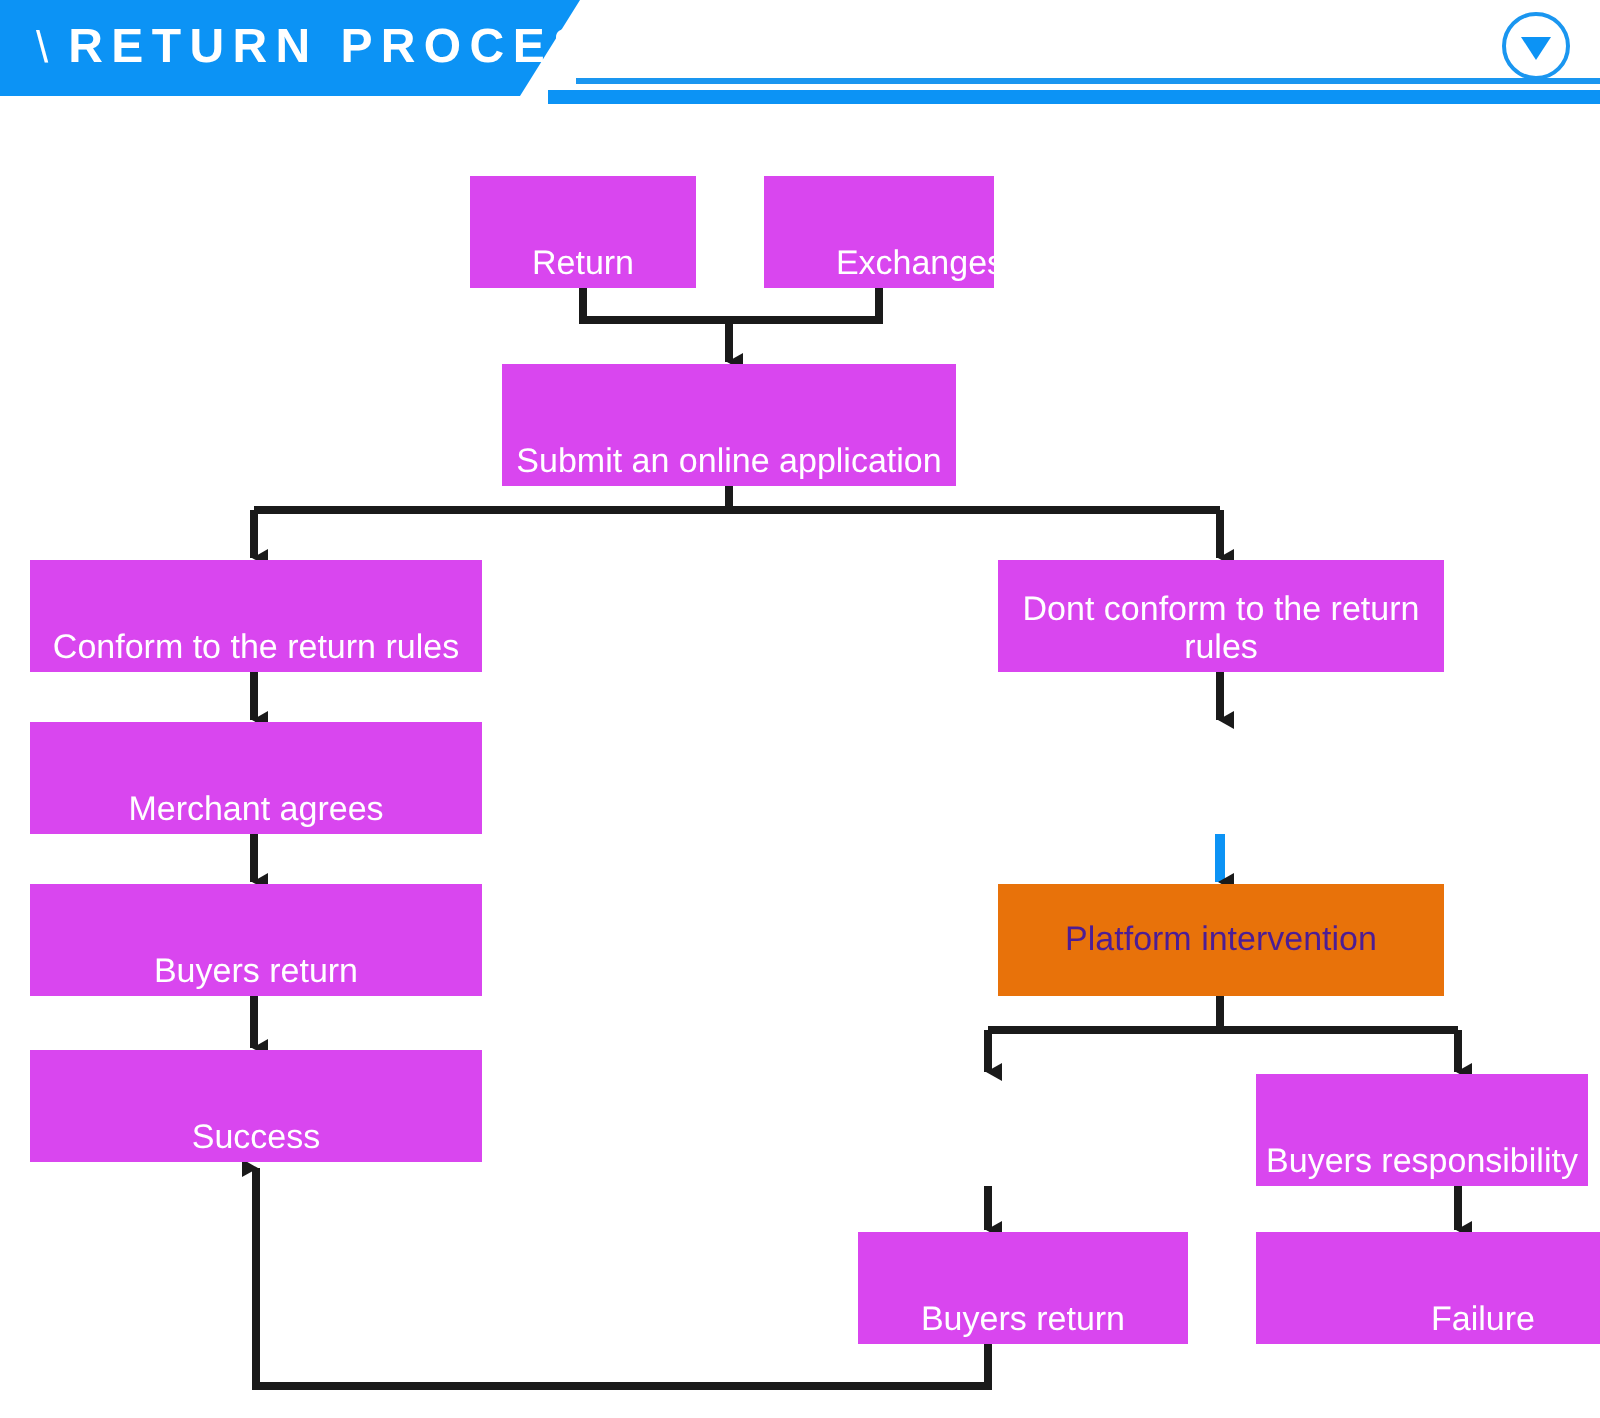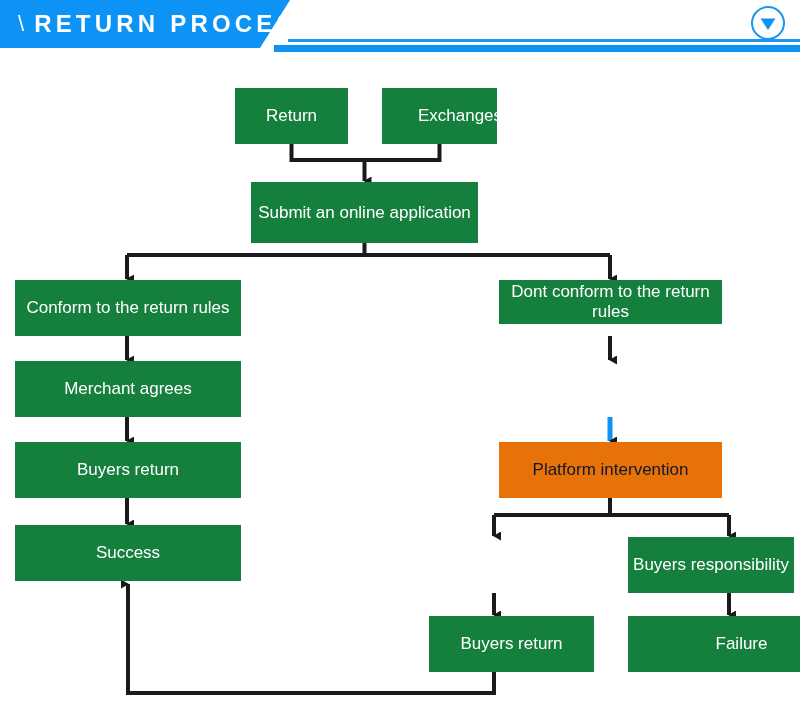--- a/index.html
+++ b/index.html
@@ -103,22 +103,22 @@
     display: flex;
     align-items: center;
     justify-content: center;
     text-align: center;
     color: #ffffff;
     font-size: 17px;
     font-weight: 400;
     line-height: 1.15;
     padding: 2px 4px;
   }
-  .node.blue { background: #15803d; }
-  .node.orange { background: #e8720a; color: #0f172a; }
+  .node.blue { background: #d946ef; align-items: flex-end; }
+  .node.orange { background: #e8720a; color: #4c1d95; }
   .node-label { display: block; }
   svg.edges {
     position: absolute;
     left: 0;
     top: 0;
     width: 800px;
     height: 709px;
     pointer-events: none;
   }
 </style>
@@ -209,21 +209,21 @@
     </div>
 
     <div class="node blue" style="left:15px; top:442px; width:226px; height:56px;">
       <span class="node-label">Buyers return</span>
     </div>
 
     <div class="node blue" style="left:15px; top:525px; width:226px; height:56px;">
       <span class="node-label">Success</span>
     </div>
 
-    <div class="node blue" style="left:499px; top:280px; width:223px; height:44px;">
+    <div class="node blue" style="left:499px; top:280px; width:223px; height:56px;">
       <span class="node-label">Dont conform to the return rules</span>
     </div>
 
 
     <div class="node orange" style="left:499px; top:442px; width:223px; height:56px;">
       <span class="node-label">Platform intervention</span>
     </div>
 
 
     <div class="node blue" style="left:628px; top:537px; width:166px; height:56px;">

